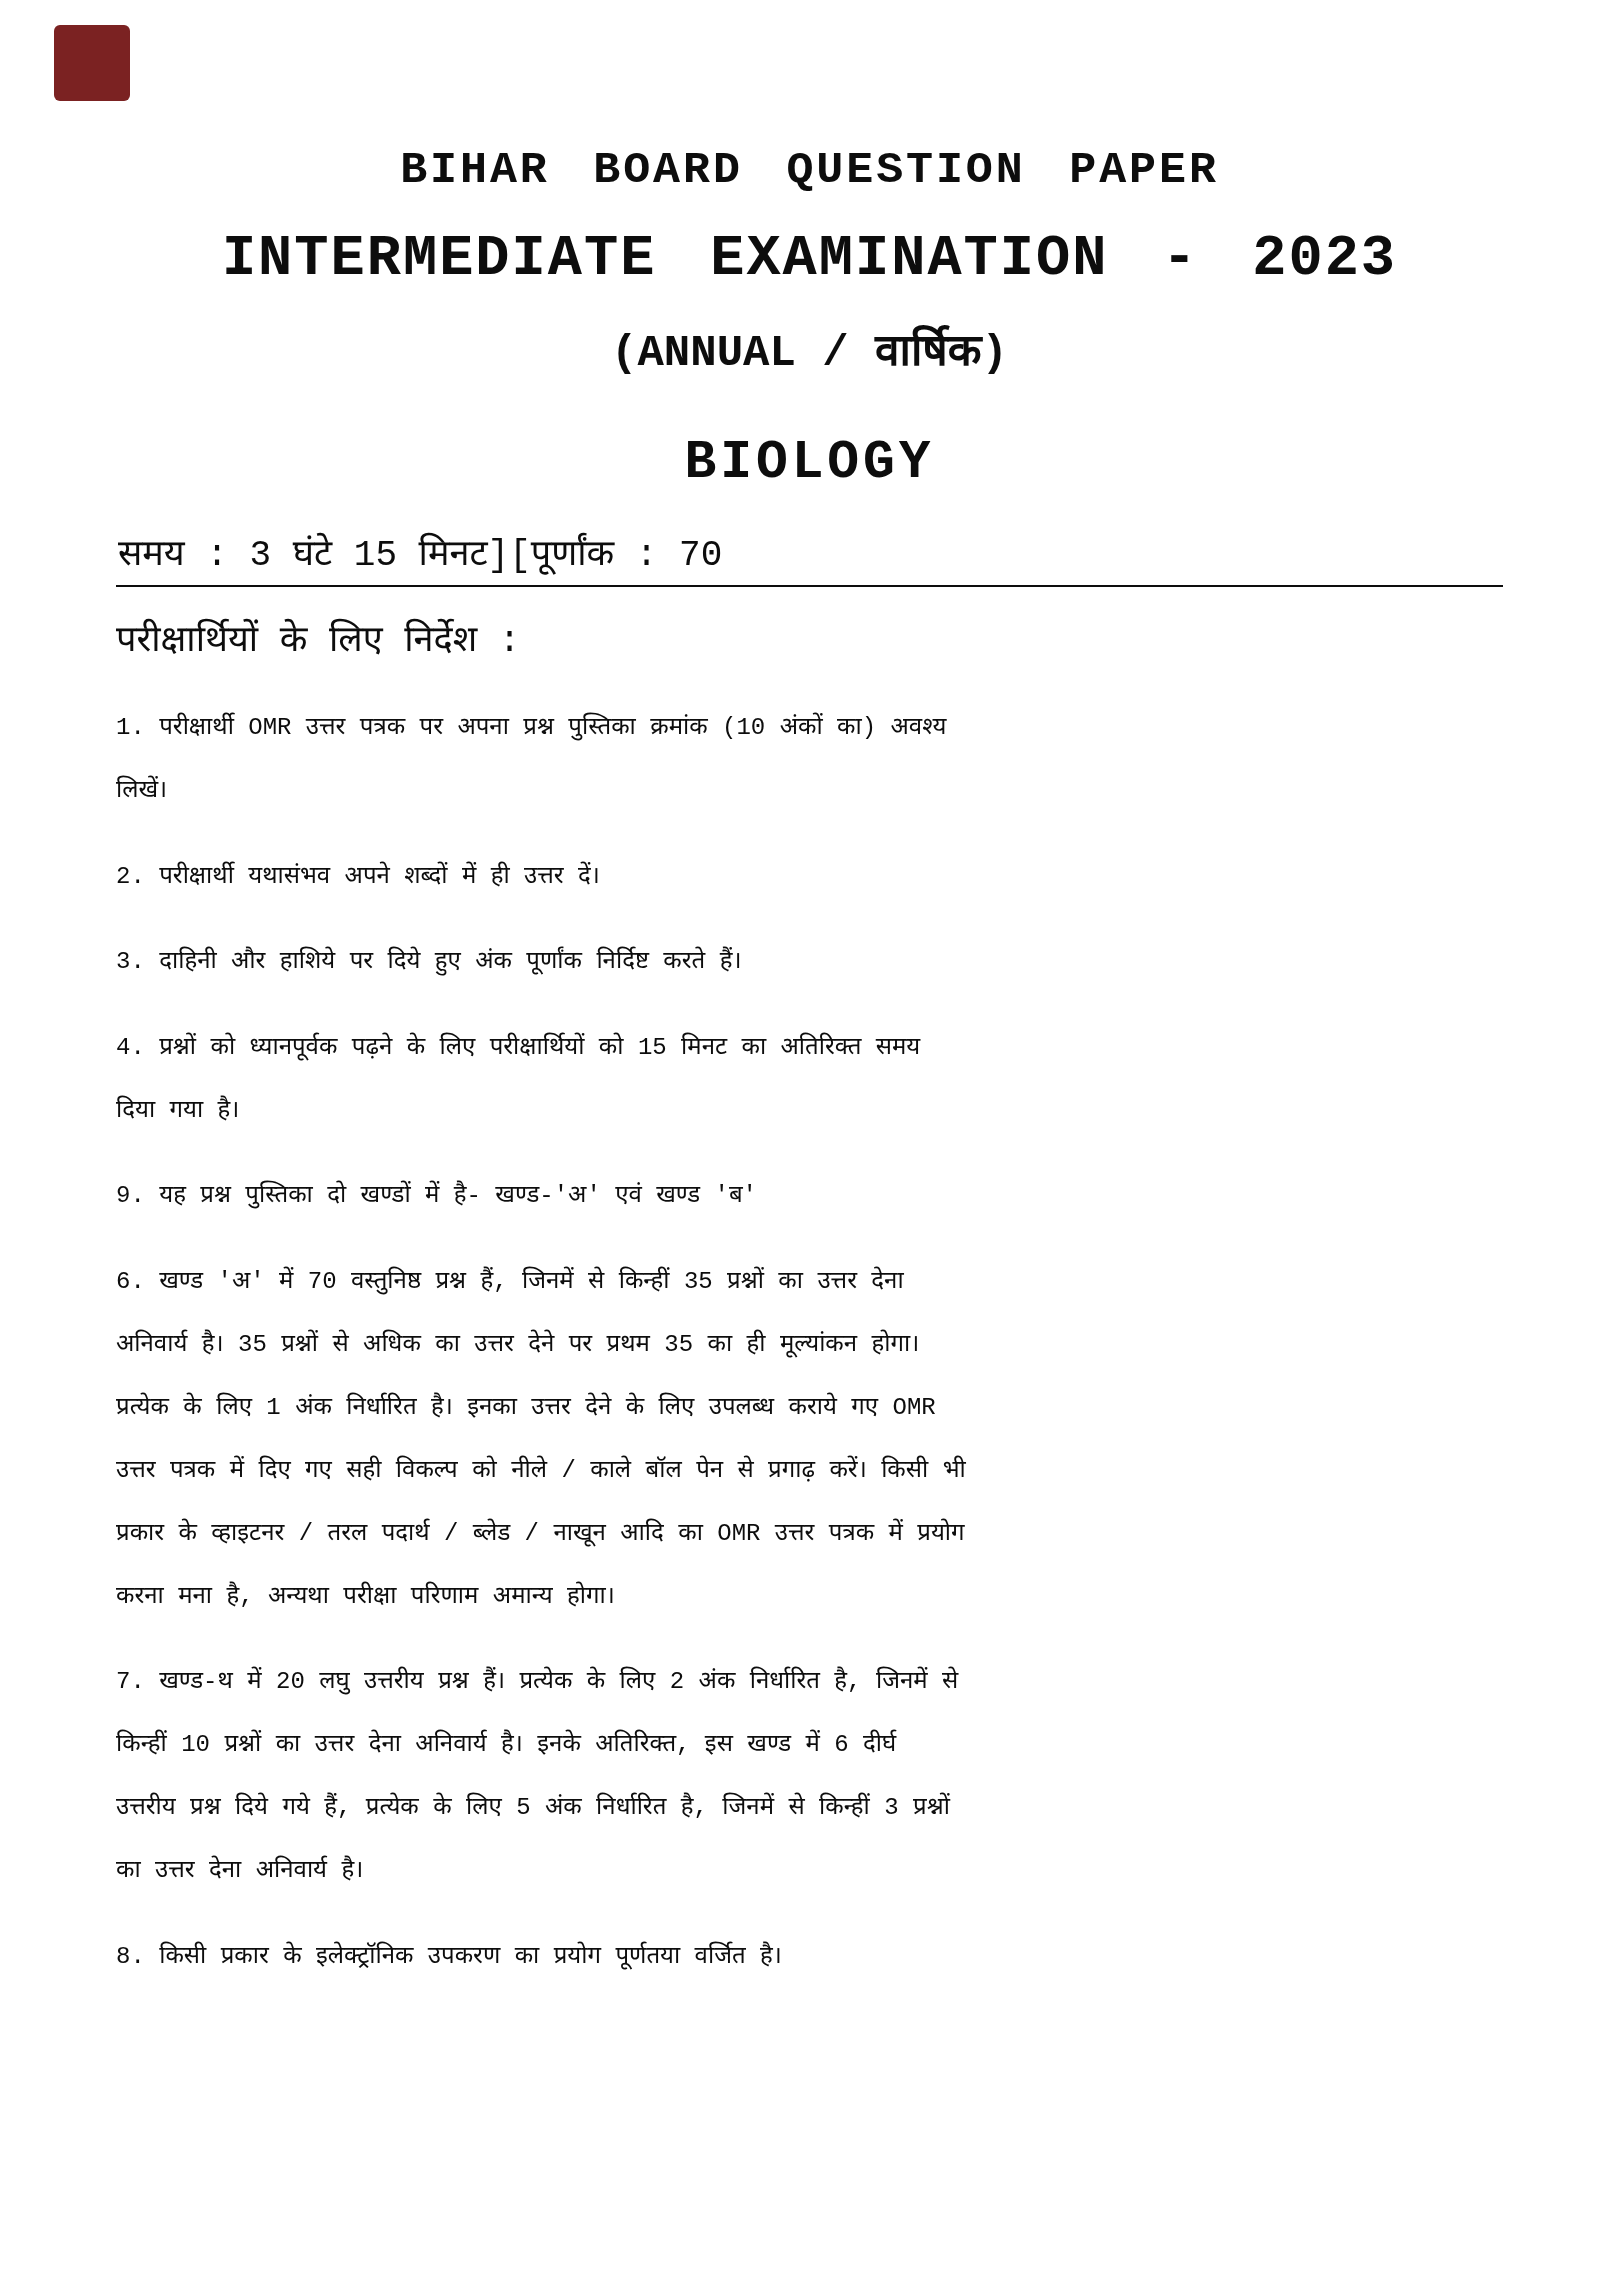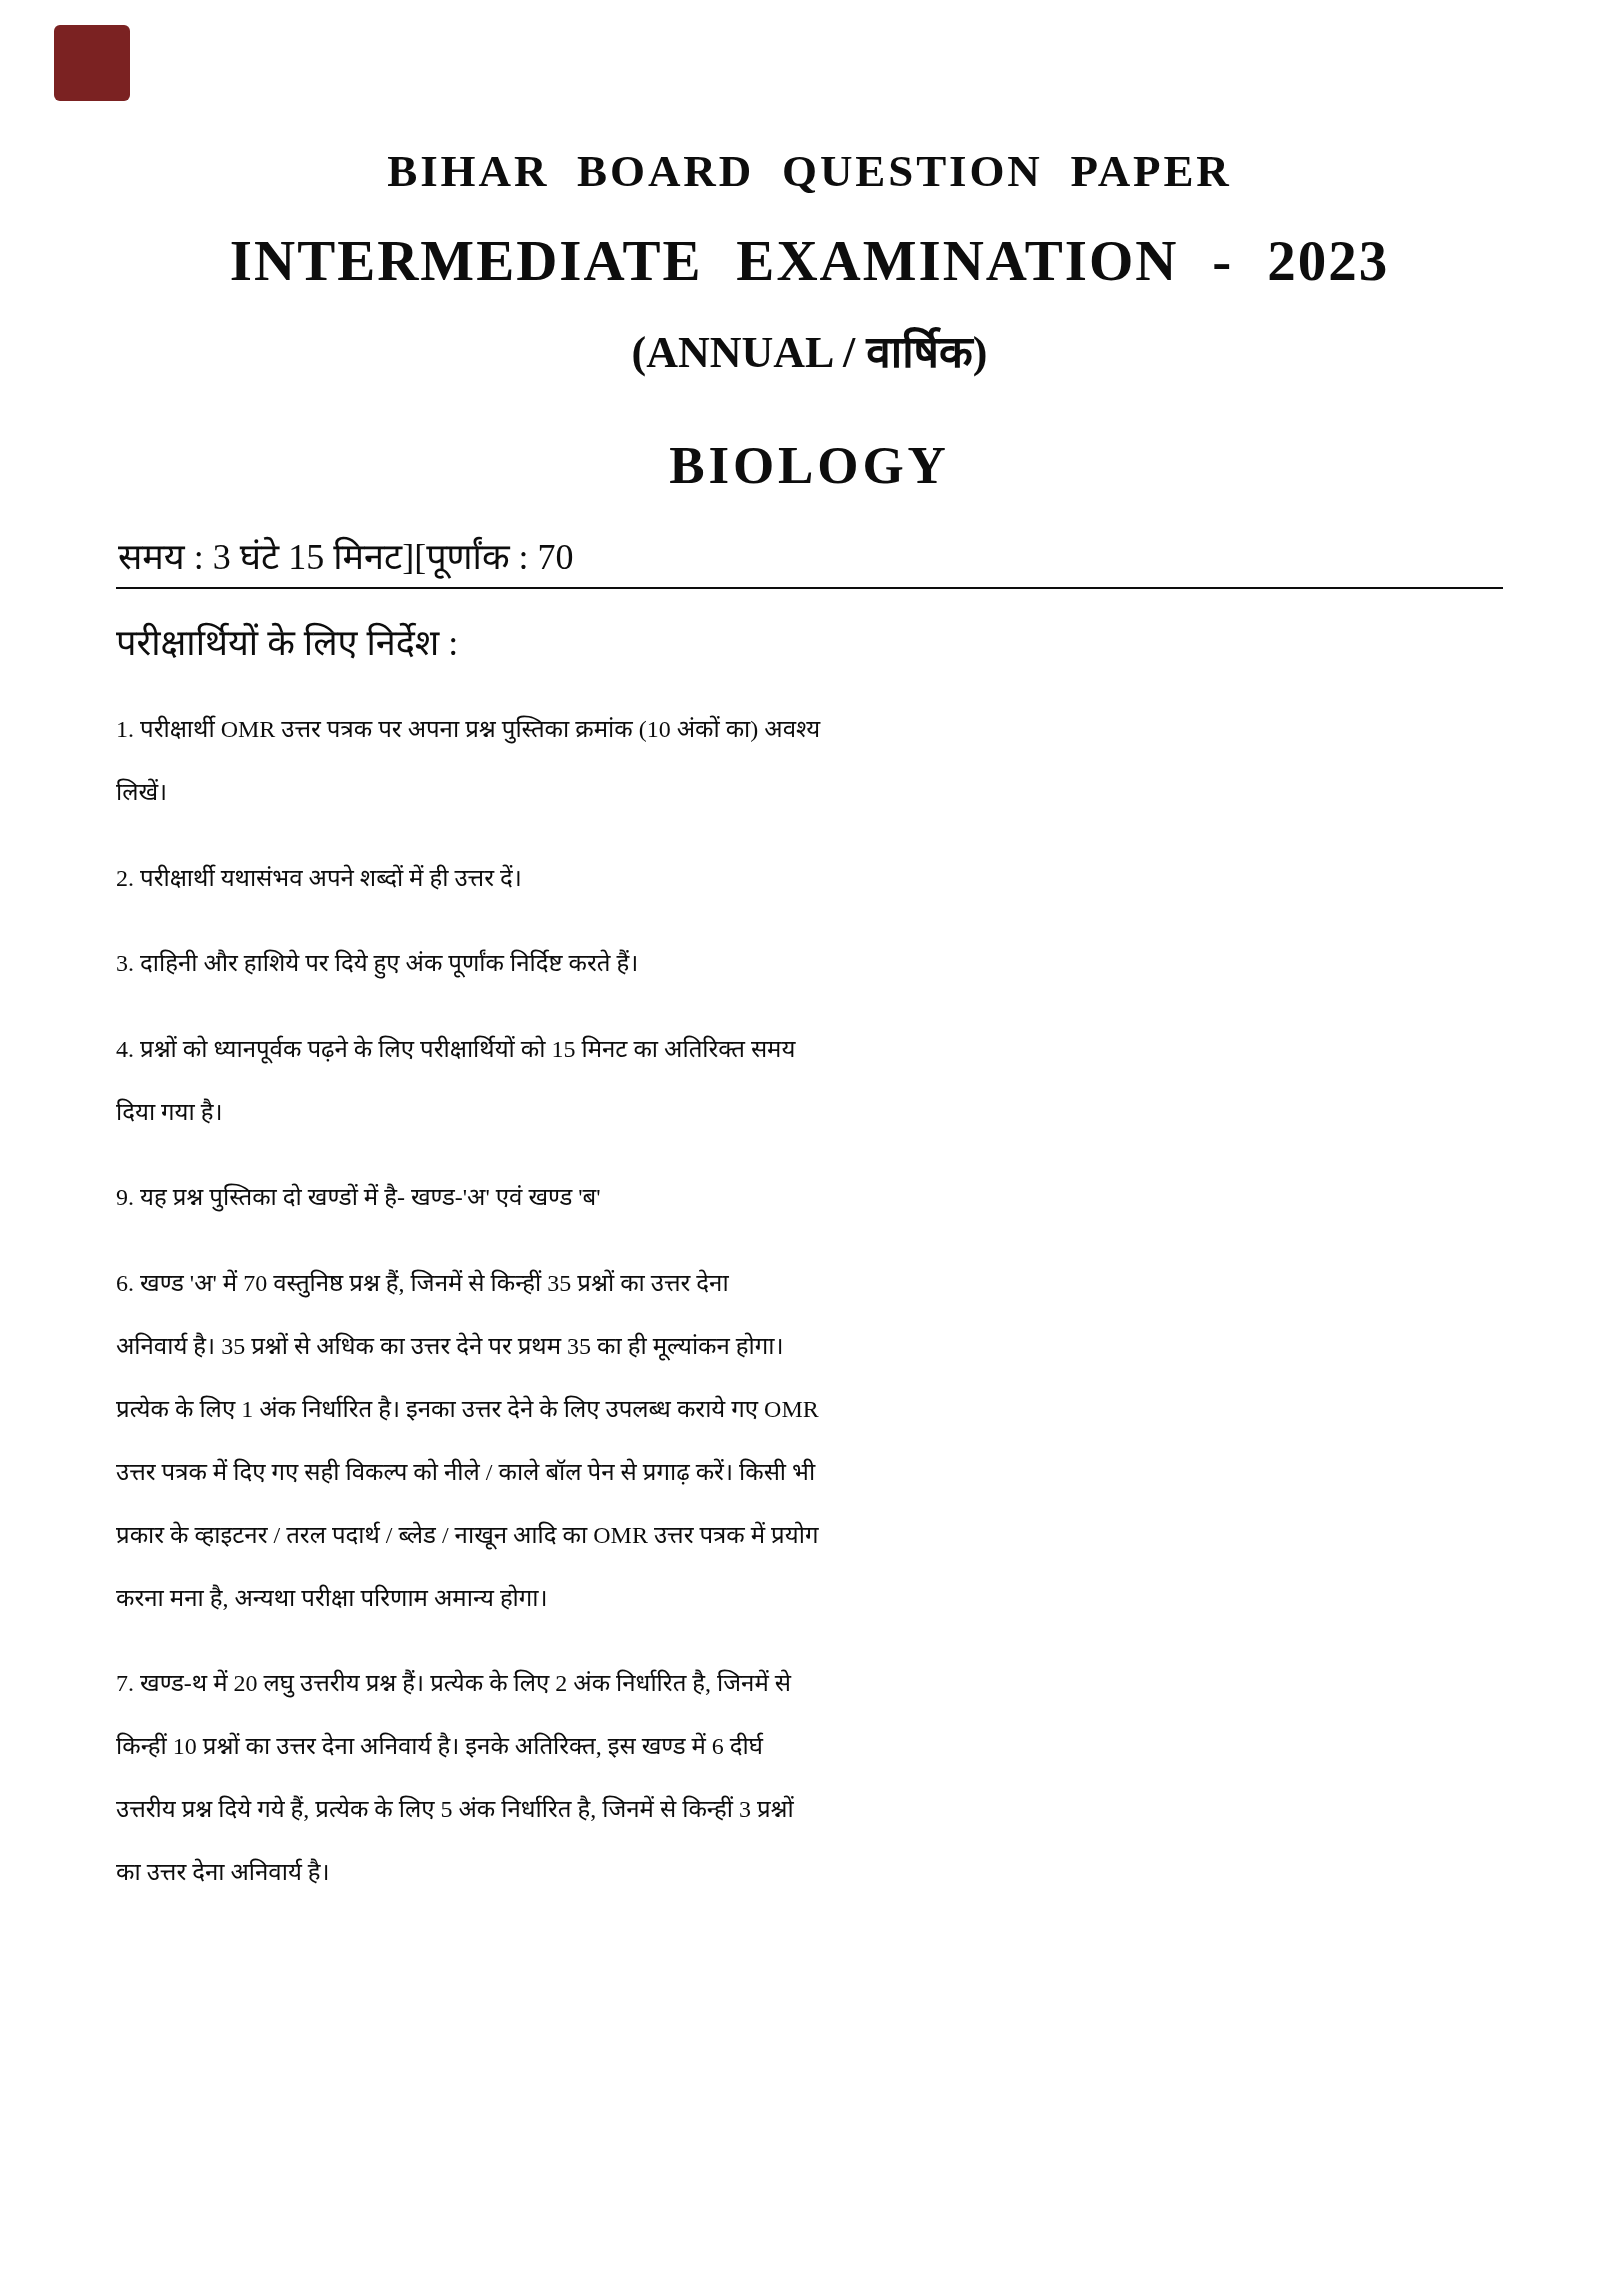--- a/index.html
+++ b/index.html
@@ -3,21 +3,21 @@
 <meta charset="utf-8">
 <style>
   html, body { margin: 0; padding: 0; background: #ffffff; }
   .page {
     position: relative;
     width: 1621px;
     height: 2293px;
     margin: 0 auto;
     background: #ffffff;
     color: #0d0d0d;
-    font-family: Liberation Serif, serif;
+    font-family: Liberation Mono, monospace;
     box-sizing: border-box;
     padding: 145px 118px 0 116px;
     overflow: hidden;
   }
   .corner-mark {
     position: absolute;
     left: 54px;
     top: 24.5px;
     width: 76px;
     height: 76px;
@@ -110,15 +110,16 @@
 प्रत्येक के लिए 1 अंक निर्धारित है। इनका उत्तर देने के लिए उपलब्ध कराये गए OMR
 उत्तर पत्रक में दिए गए सही विकल्प को नीले / काले बॉल पेन से प्रगाढ़ करें। किसी भी
 प्रकार के व्हाइटनर / तरल पदार्थ / ब्लेड / नाखून आदि का OMR उत्तर पत्रक में प्रयोग
 करना मना है, अन्यथा परीक्षा परिणाम अमान्य होगा।</p>
 
   <p class="instruction">7. खण्ड-थ में 20 लघु उत्तरीय प्रश्न हैं। प्रत्येक के लिए 2 अंक निर्धारित है, जिनमें से
 किन्हीं 10 प्रश्नों का उत्तर देना अनिवार्य है। इनके अतिरिक्त, इस खण्ड में 6 दीर्घ
 उत्तरीय प्रश्न दिये गये हैं, प्रत्येक के लिए 5 अंक निर्धारित है, जिनमें से किन्हीं 3 प्रश्नों
 का उत्तर देना अनिवार्य है।</p>
 
+  <p class="instruction">8. किसी प्रकार के इलेक्ट्रॉनिक उपकरण का प्रयोग पूर्णतया वर्जित है।</p>
 
 </div>
 
 
 </body></html>

